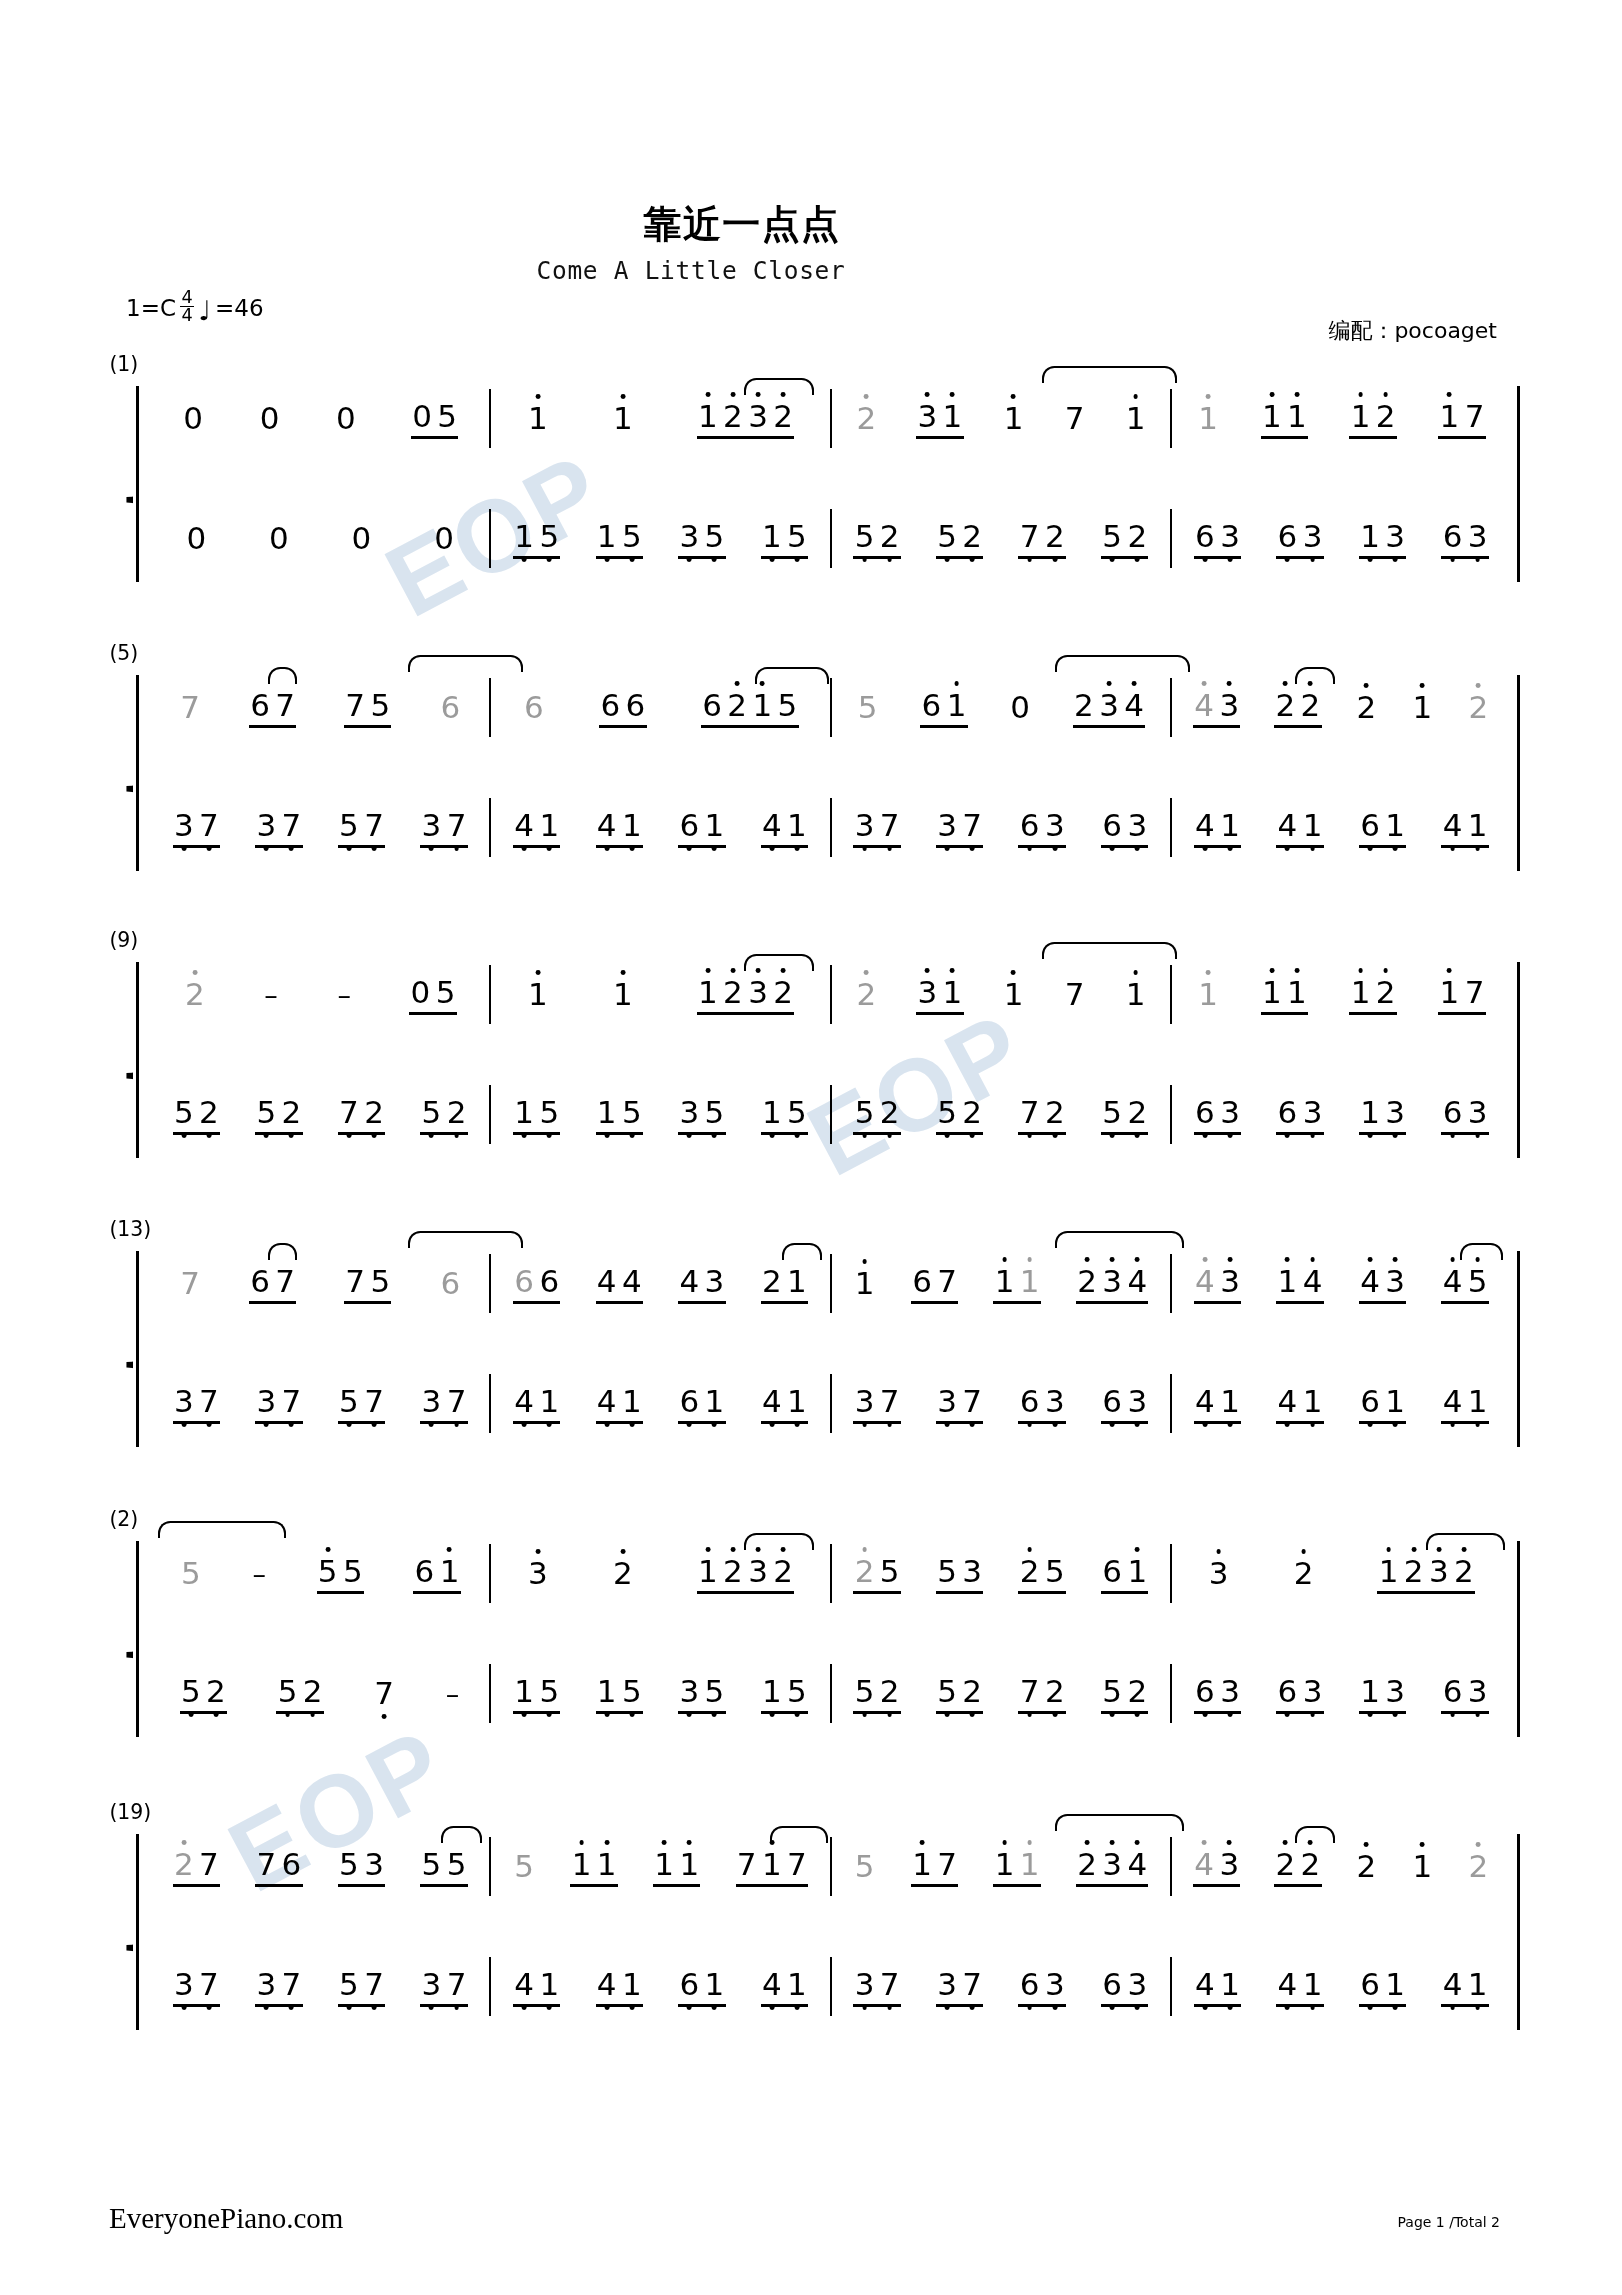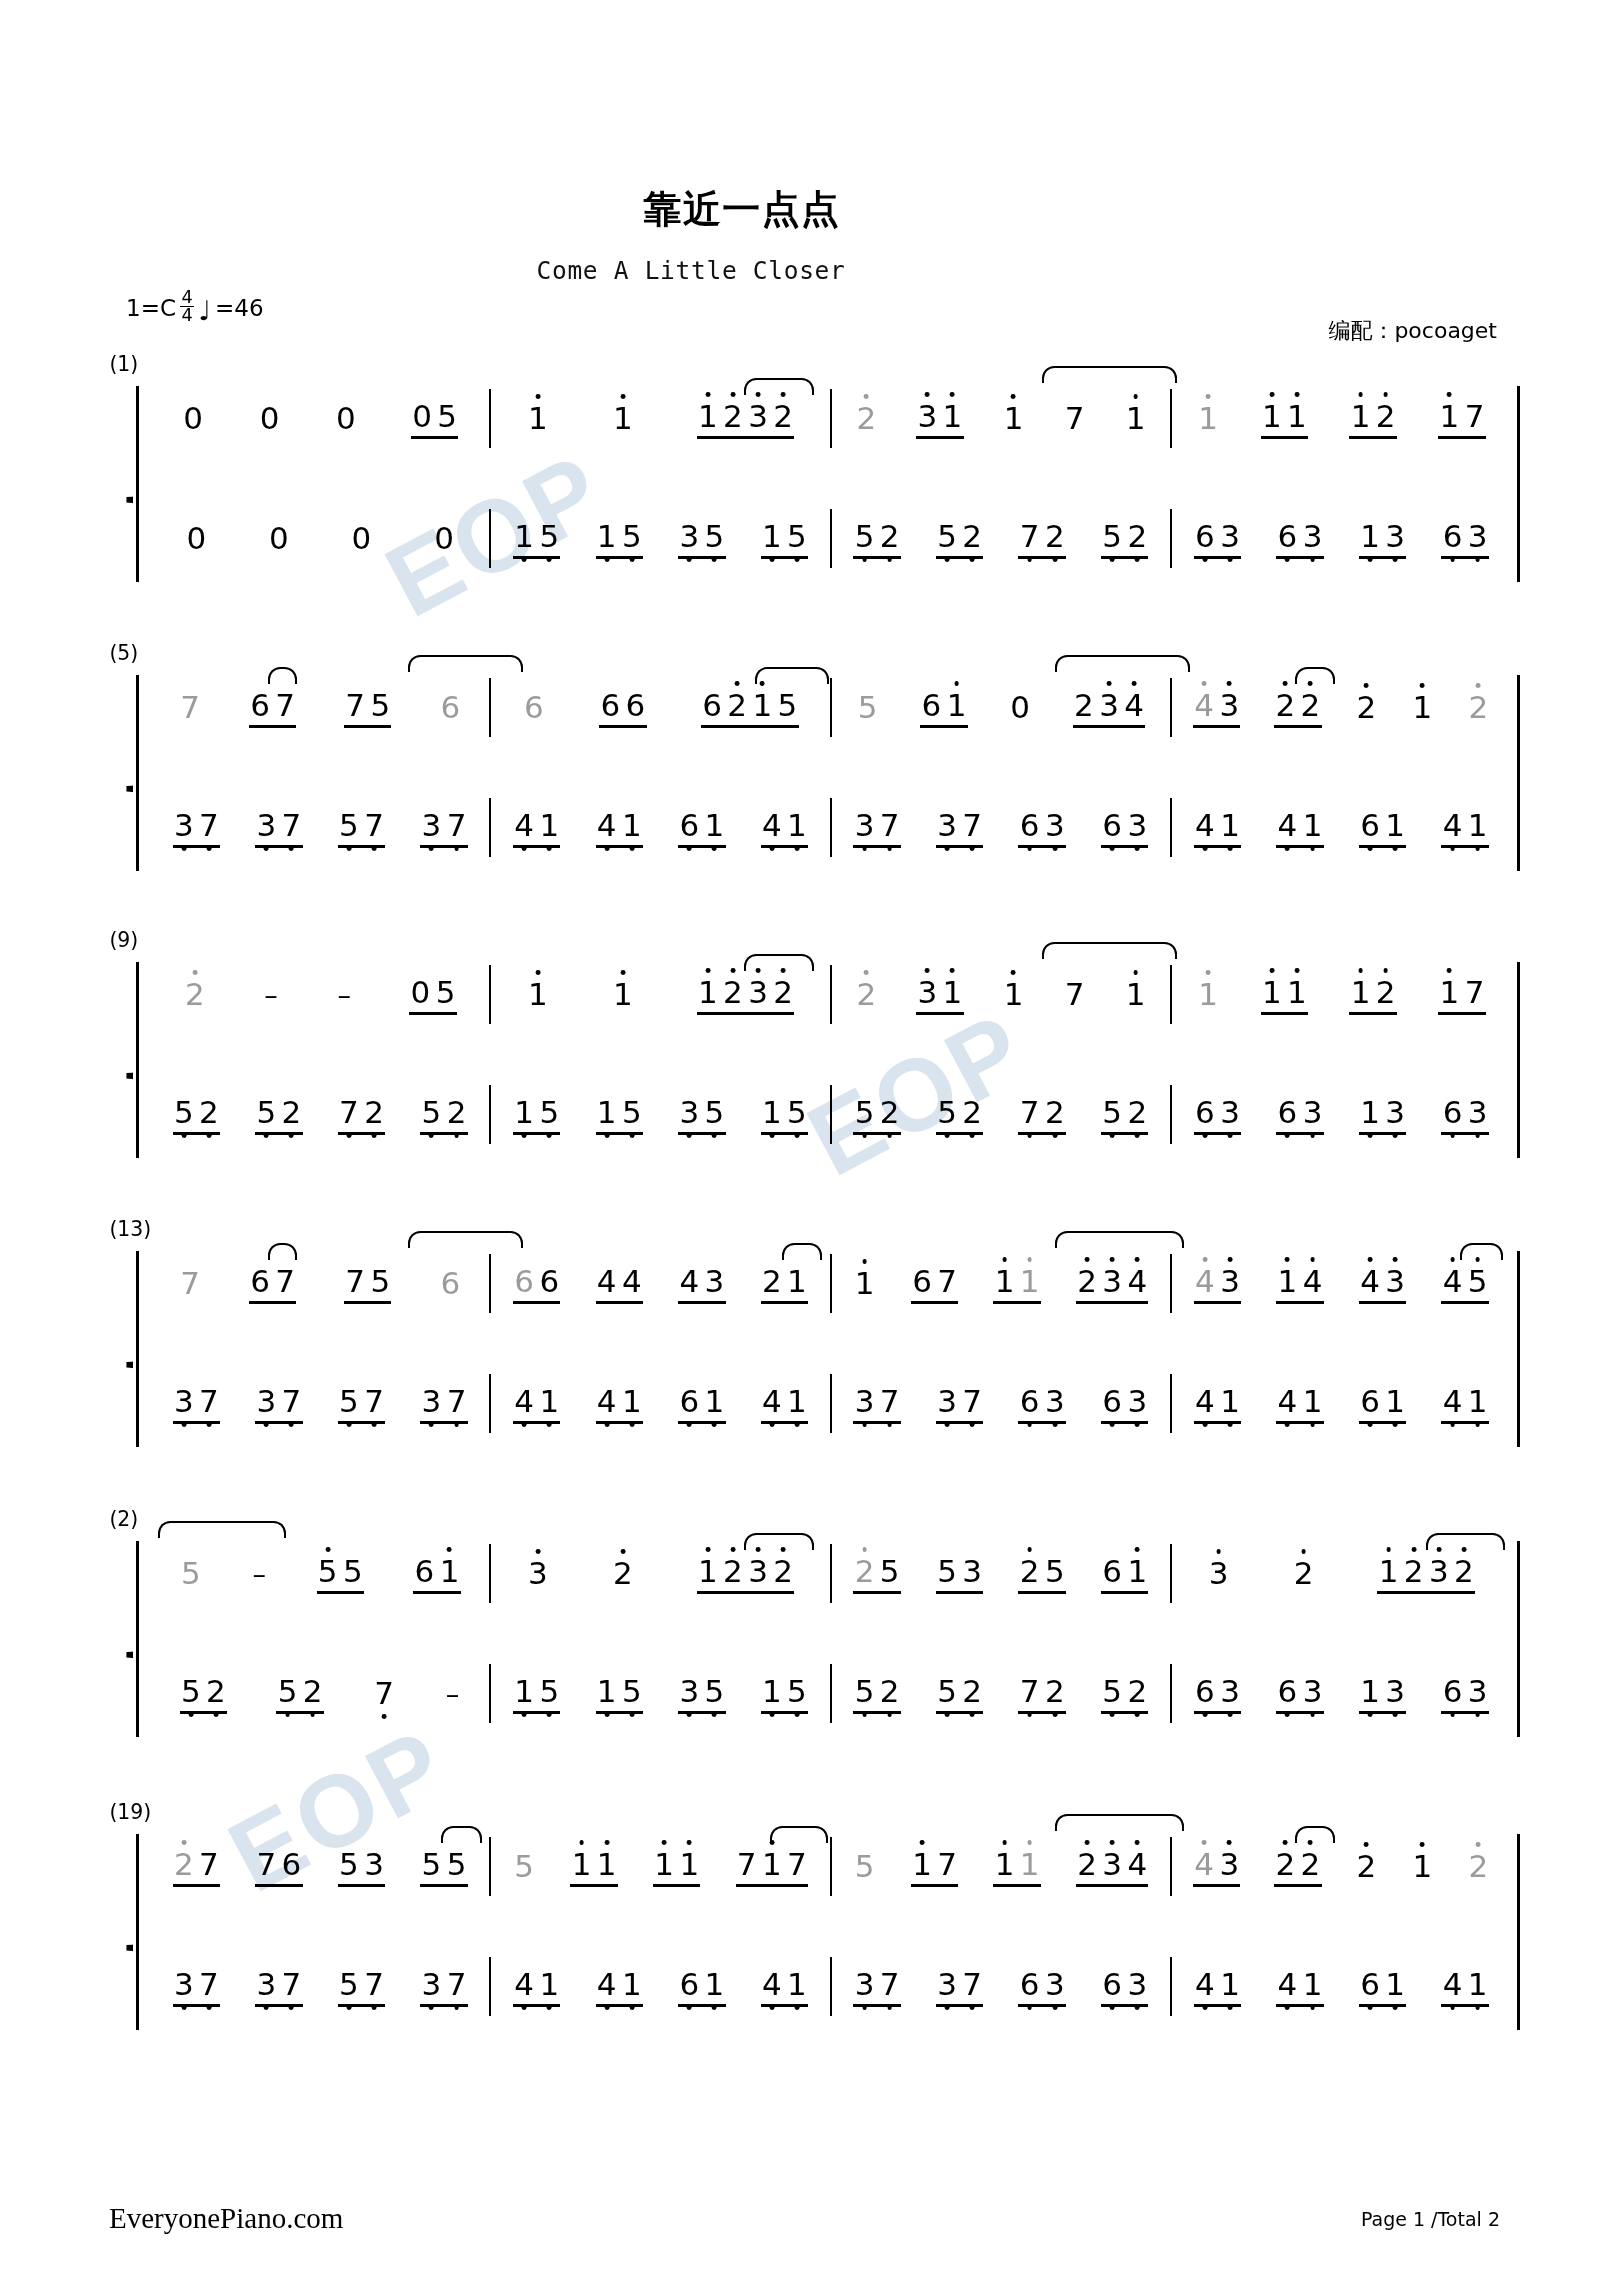--- a/index.html
+++ b/index.html
@@ -17,21 +17,21 @@
   .sheet {
     position: relative;
     width: 1623px;
     height: 2295px;
     box-sizing: border-box;
   }
 
   
   .title-cn {
     position: absolute;
-    top: 184px;
+    top: 199px;
     left: 0;
     width: 1484px;
     text-align: center;
     font-family: "DejaVu Sans", sans-serif;
     font-size: 38px;
     font-weight: bold;
     color: #000;
     letter-spacing: 1.4px;
   }
   .title-en {
@@ -235,21 +235,21 @@
     font-family: "Liberation Serif", serif;
     font-size: 29px;
     color: #000;
     text-align: center;
   }
   .footer-right {
     position: absolute;
     bottom: 65px;
     right: 123px;
     font-family: "DejaVu Sans", sans-serif;
-    font-size: 19px;
+    font-size: 14px;
     color: #000;
     text-align: right;
   }
 </style>
 </head>
 <body>
 
 <div class="sheet">
 
   <div class="wm wm1">EOP</div>

